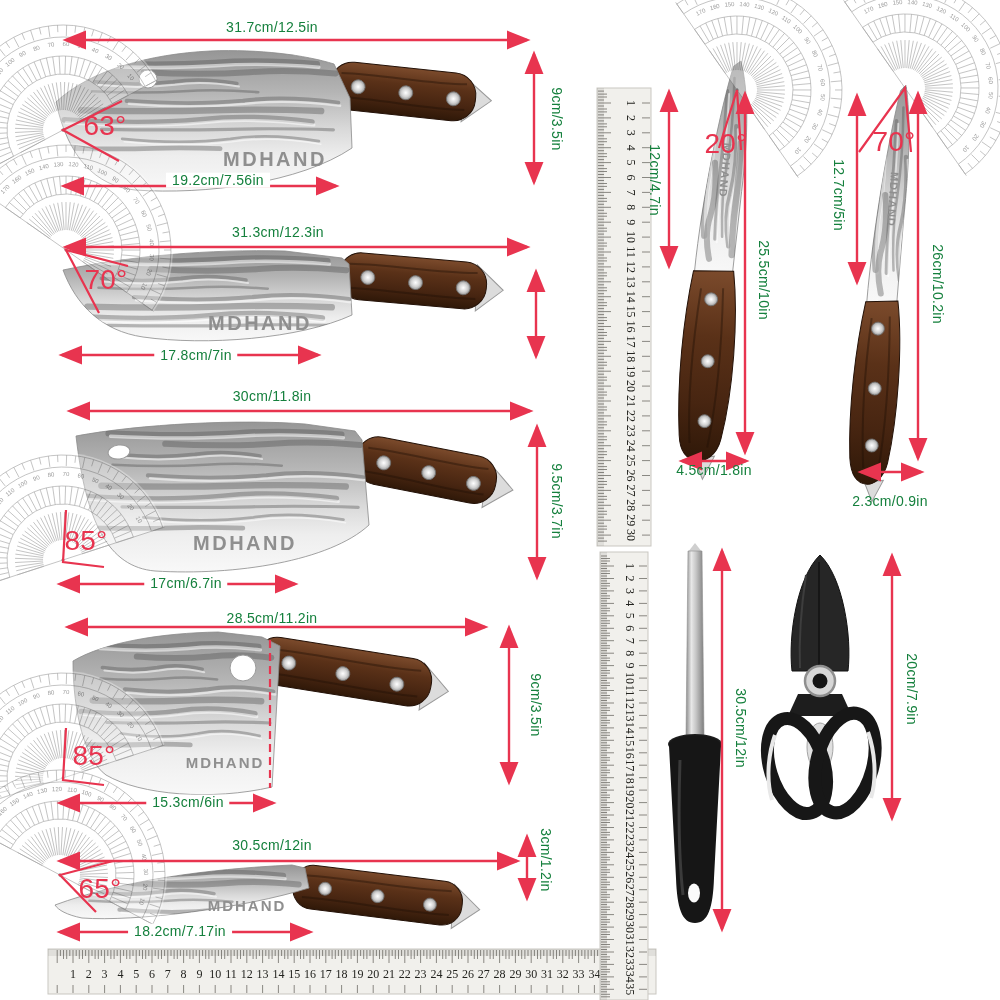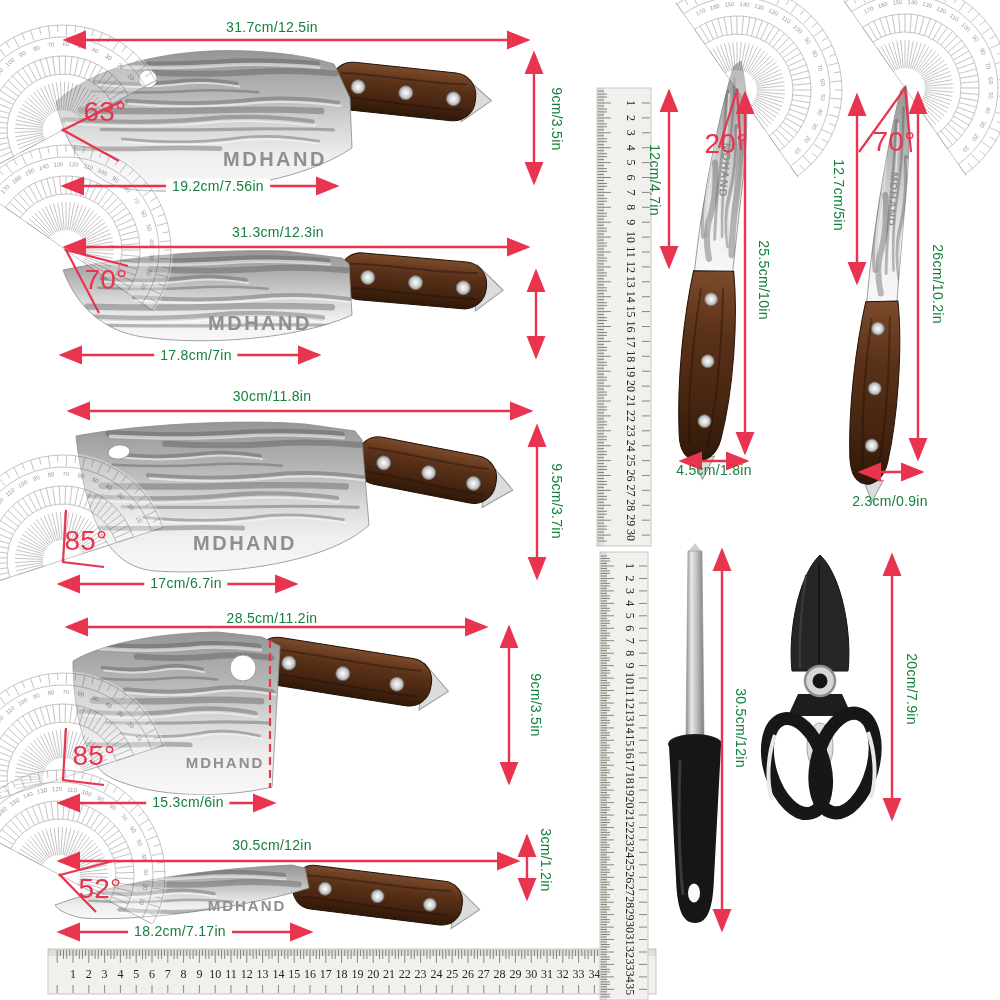--- a/index.html
+++ b/index.html
@@ -2023,41 +2023,41 @@
     <path class="angv" d="M66,728 L63,780 L104,785"></path>
     <path class="angv" d="M113,861 L60,875 L96,912"></path>
     <path class="angv" d="M719,148 L737,90 L741,150"></path>
     <path class="angv" d="M859,152 L905,88 L911,152"></path>
   </g>
 </svg>
 
 <div class="labels">
   <div class="lbl" style="left:272px;top:27px">31.7cm/12.5in</div>
   <div class="lbl v" style="left:557px;top:119px">9cm/3.5in</div>
-  <div class="lbl inline" style="left:218px;top:186px">19.2cm/7.56in</div>
-  <div class="lbl angle" style="left:105px;top:112px">63°</div>
+  <div class="lbl inline" style="left:218px;top:180px">19.2cm/7.56in</div>
+  <div class="lbl angle" style="left:105px;top:126px">63°</div>
 
   <div class="lbl" style="left:278px;top:232px">31.3cm/12.3in</div>
   <div class="lbl inline" style="left:196px;top:355px">17.8cm/7in</div>
   <div class="lbl angle" style="left:106px;top:280px">70°</div>
 
   <div class="lbl" style="left:272px;top:396px">30cm/11.8in</div>
   <div class="lbl v" style="left:557px;top:501px">9.5cm/3.7in</div>
   <div class="lbl inline" style="left:186px;top:583px">17cm/6.7in</div>
   <div class="lbl angle" style="left:86px;top:541px">85°</div>
 
   <div class="lbl" style="left:272px;top:618px">28.5cm/11.2in</div>
   <div class="lbl v" style="left:536px;top:705px">9cm/3.5in</div>
   <div class="lbl inline" style="left:188px;top:802px">15.3cm/6in</div>
   <div class="lbl angle" style="left:94px;top:756px">85°</div>
 
   <div class="lbl" style="left:272px;top:845px">30.5cm/12in</div>
   <div class="lbl v" style="left:546px;top:860px">3cm/1.2in</div>
   <div class="lbl inline" style="left:180px;top:931px">18.2cm/7.17in</div>
-  <div class="lbl angle" style="left:100px;top:889px">52°</div>
+  <div class="lbl angle" style="left:100px;top:889px">65°</div>
 
   <div class="lbl v" style="left:655px;top:180px">12cm/4.7in</div>
   <div class="lbl v" style="left:764px;top:280px">25.5cm/10in</div>
   <div class="lbl" style="left:714px;top:470px">4.5cm/1.8in</div>
   <div class="lbl angle" style="left:726px;top:144px">20°</div>
 
   <div class="lbl v" style="left:839px;top:195px">12.7cm/5in</div>
   <div class="lbl v" style="left:938px;top:284px">26cm/10.2in</div>
   <div class="lbl" style="left:890px;top:501px">2.3cm/0.9in</div>
   <div class="lbl angle" style="left:894px;top:142px">70°</div>

